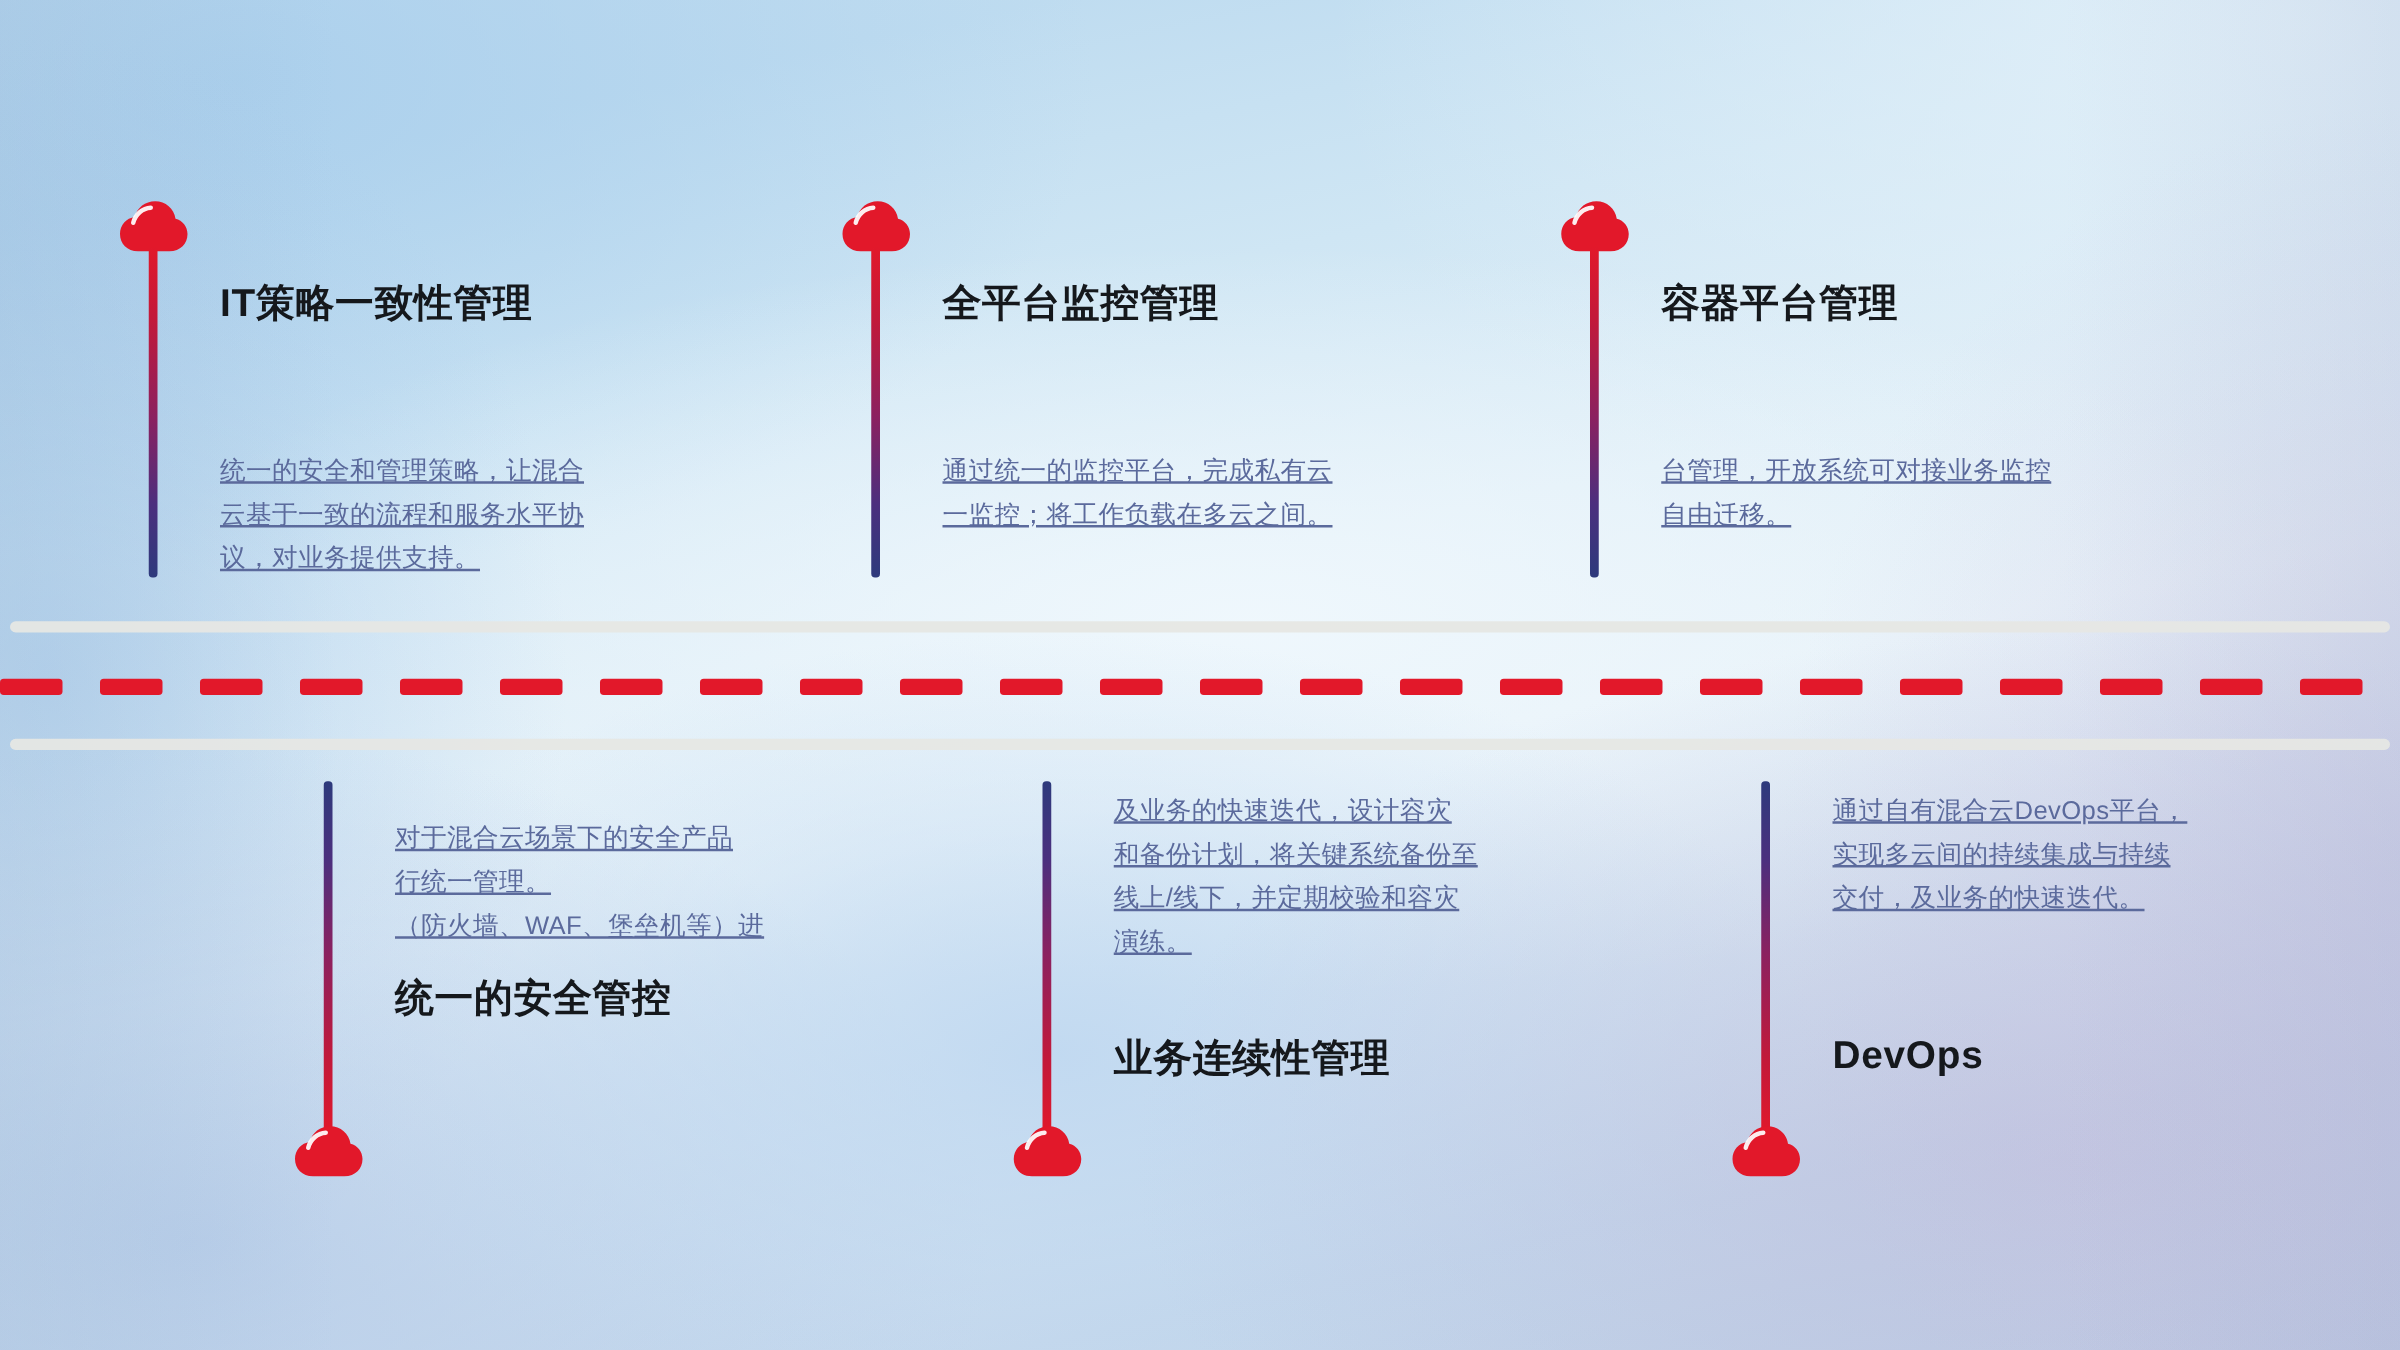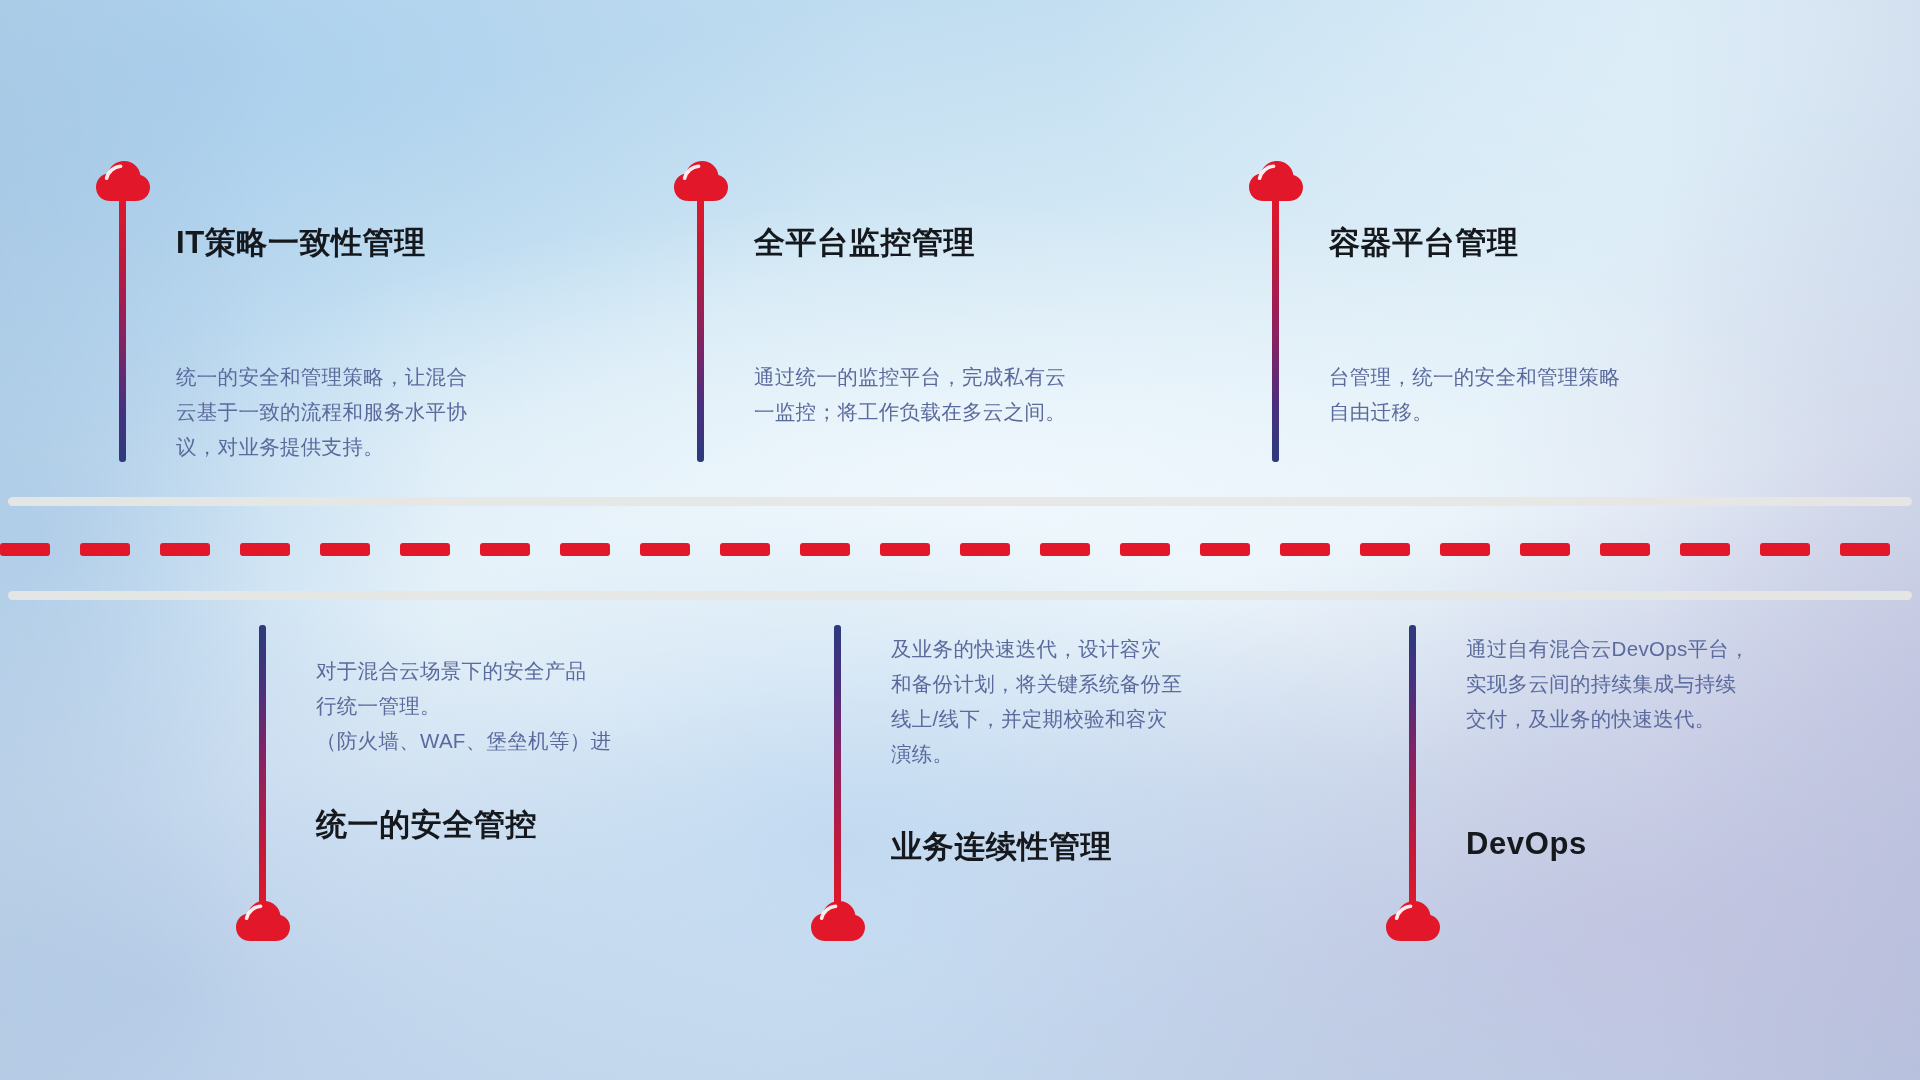--- a/index.html
+++ b/index.html
@@ -132,21 +132,21 @@
     white-space: nowrap;
   }
 
   .body {
     position: absolute;
     font-size: 20.5px;
     line-height: 35px;
     color: #5b6a9c;
     letter-spacing: 0.3px;
   }
-  .body-line { white-space: nowrap; display: block; }
+  .body-line { white-space: nowrap; display: block; text-decoration: underline; }
 </style>
 </head>
 <body>
 
 <div id="stage">
 
   <div class="bg-layer bg-base"></div>
   <div class="bg-layer bg-glow-tl"></div>
   <div class="bg-layer bg-glow-tr"></div>
   <div class="bg-layer bg-glow-mid"></div>
@@ -222,39 +222,39 @@
   <div class="item">
     <div class="cloud" style="left:1248px; top:160px;">
       <svg viewBox="0 0 56 42" xmlns="http://www.w3.org/2000/svg">
         <path d="M15.5 41 C6.6 41 1 34.8 1 27.2 C1 20.2 6.0 14.4 12.9 13.6 C14.6 6.1 21.2 1 29.1 1 C37.4 1 44.3 6.9 45.4 14.9 C51.1 16.3 55 21.2 55 27.2 C55 34.8 49.4 41 40.5 41 Z" fill="#e2182a"></path>
         <path d="M11.6 18.2 C13.3 11.4 19.0 6.6 25.6 6.2" stroke="#ffffff" stroke-width="3.6" stroke-linecap="round" fill="none" opacity="0.92"></path>
       </svg>
     </div>
     <div class="stem down" style="left:1272px; top:197px; height:265px;"></div>
     <div class="heading" style="left:1329px; top:222px;">容器平台管理</div>
     <div class="body" style="left:1329px; top:359px;">
-      <span class="body-line">台管理，统一的安全和管理策略</span>
+      <span class="body-line">台管理，开放系统可对接业务监控</span>
       <span class="body-line">自由迁移。</span>
     </div>
   </div>
 
   <div class="item">
     <div class="stem up" style="left:259px; top:625px; height:285px;"></div>
     <div class="cloud" style="left:235px; top:900px;">
       <svg viewBox="0 0 56 42" xmlns="http://www.w3.org/2000/svg">
         <path d="M15.5 41 C6.6 41 1 34.8 1 27.2 C1 20.2 6.0 14.4 12.9 13.6 C14.6 6.1 21.2 1 29.1 1 C37.4 1 44.3 6.9 45.4 14.9 C51.1 16.3 55 21.2 55 27.2 C55 34.8 49.4 41 40.5 41 Z" fill="#e2182a"></path>
         <path d="M11.6 18.2 C13.3 11.4 19.0 6.6 25.6 6.2" stroke="#ffffff" stroke-width="3.6" stroke-linecap="round" fill="none" opacity="0.92"></path>
       </svg>
     </div>
     <div class="body" style="left:316px; top:653px;">
       <span class="body-line">对于混合云场景下的安全产品</span>
       <span class="body-line">行统一管理。</span>
       <span class="body-line">（防火墙、WAF、堡垒机等）进</span>
     </div>
-    <div class="heading" style="left:316px; top:804px;">统一的安全管控</div>
+    <div class="heading" style="left:316px; top:778px;">统一的安全管控</div>
   </div>
 
   <div class="item">
     <div class="stem up" style="left:834px; top:625px; height:285px;"></div>
     <div class="cloud" style="left:810px; top:900px;">
       <svg viewBox="0 0 56 42" xmlns="http://www.w3.org/2000/svg">
         <path d="M15.5 41 C6.6 41 1 34.8 1 27.2 C1 20.2 6.0 14.4 12.9 13.6 C14.6 6.1 21.2 1 29.1 1 C37.4 1 44.3 6.9 45.4 14.9 C51.1 16.3 55 21.2 55 27.2 C55 34.8 49.4 41 40.5 41 Z" fill="#e2182a"></path>
         <path d="M11.6 18.2 C13.3 11.4 19.0 6.6 25.6 6.2" stroke="#ffffff" stroke-width="3.6" stroke-linecap="round" fill="none" opacity="0.92"></path>
       </svg>
     </div>

